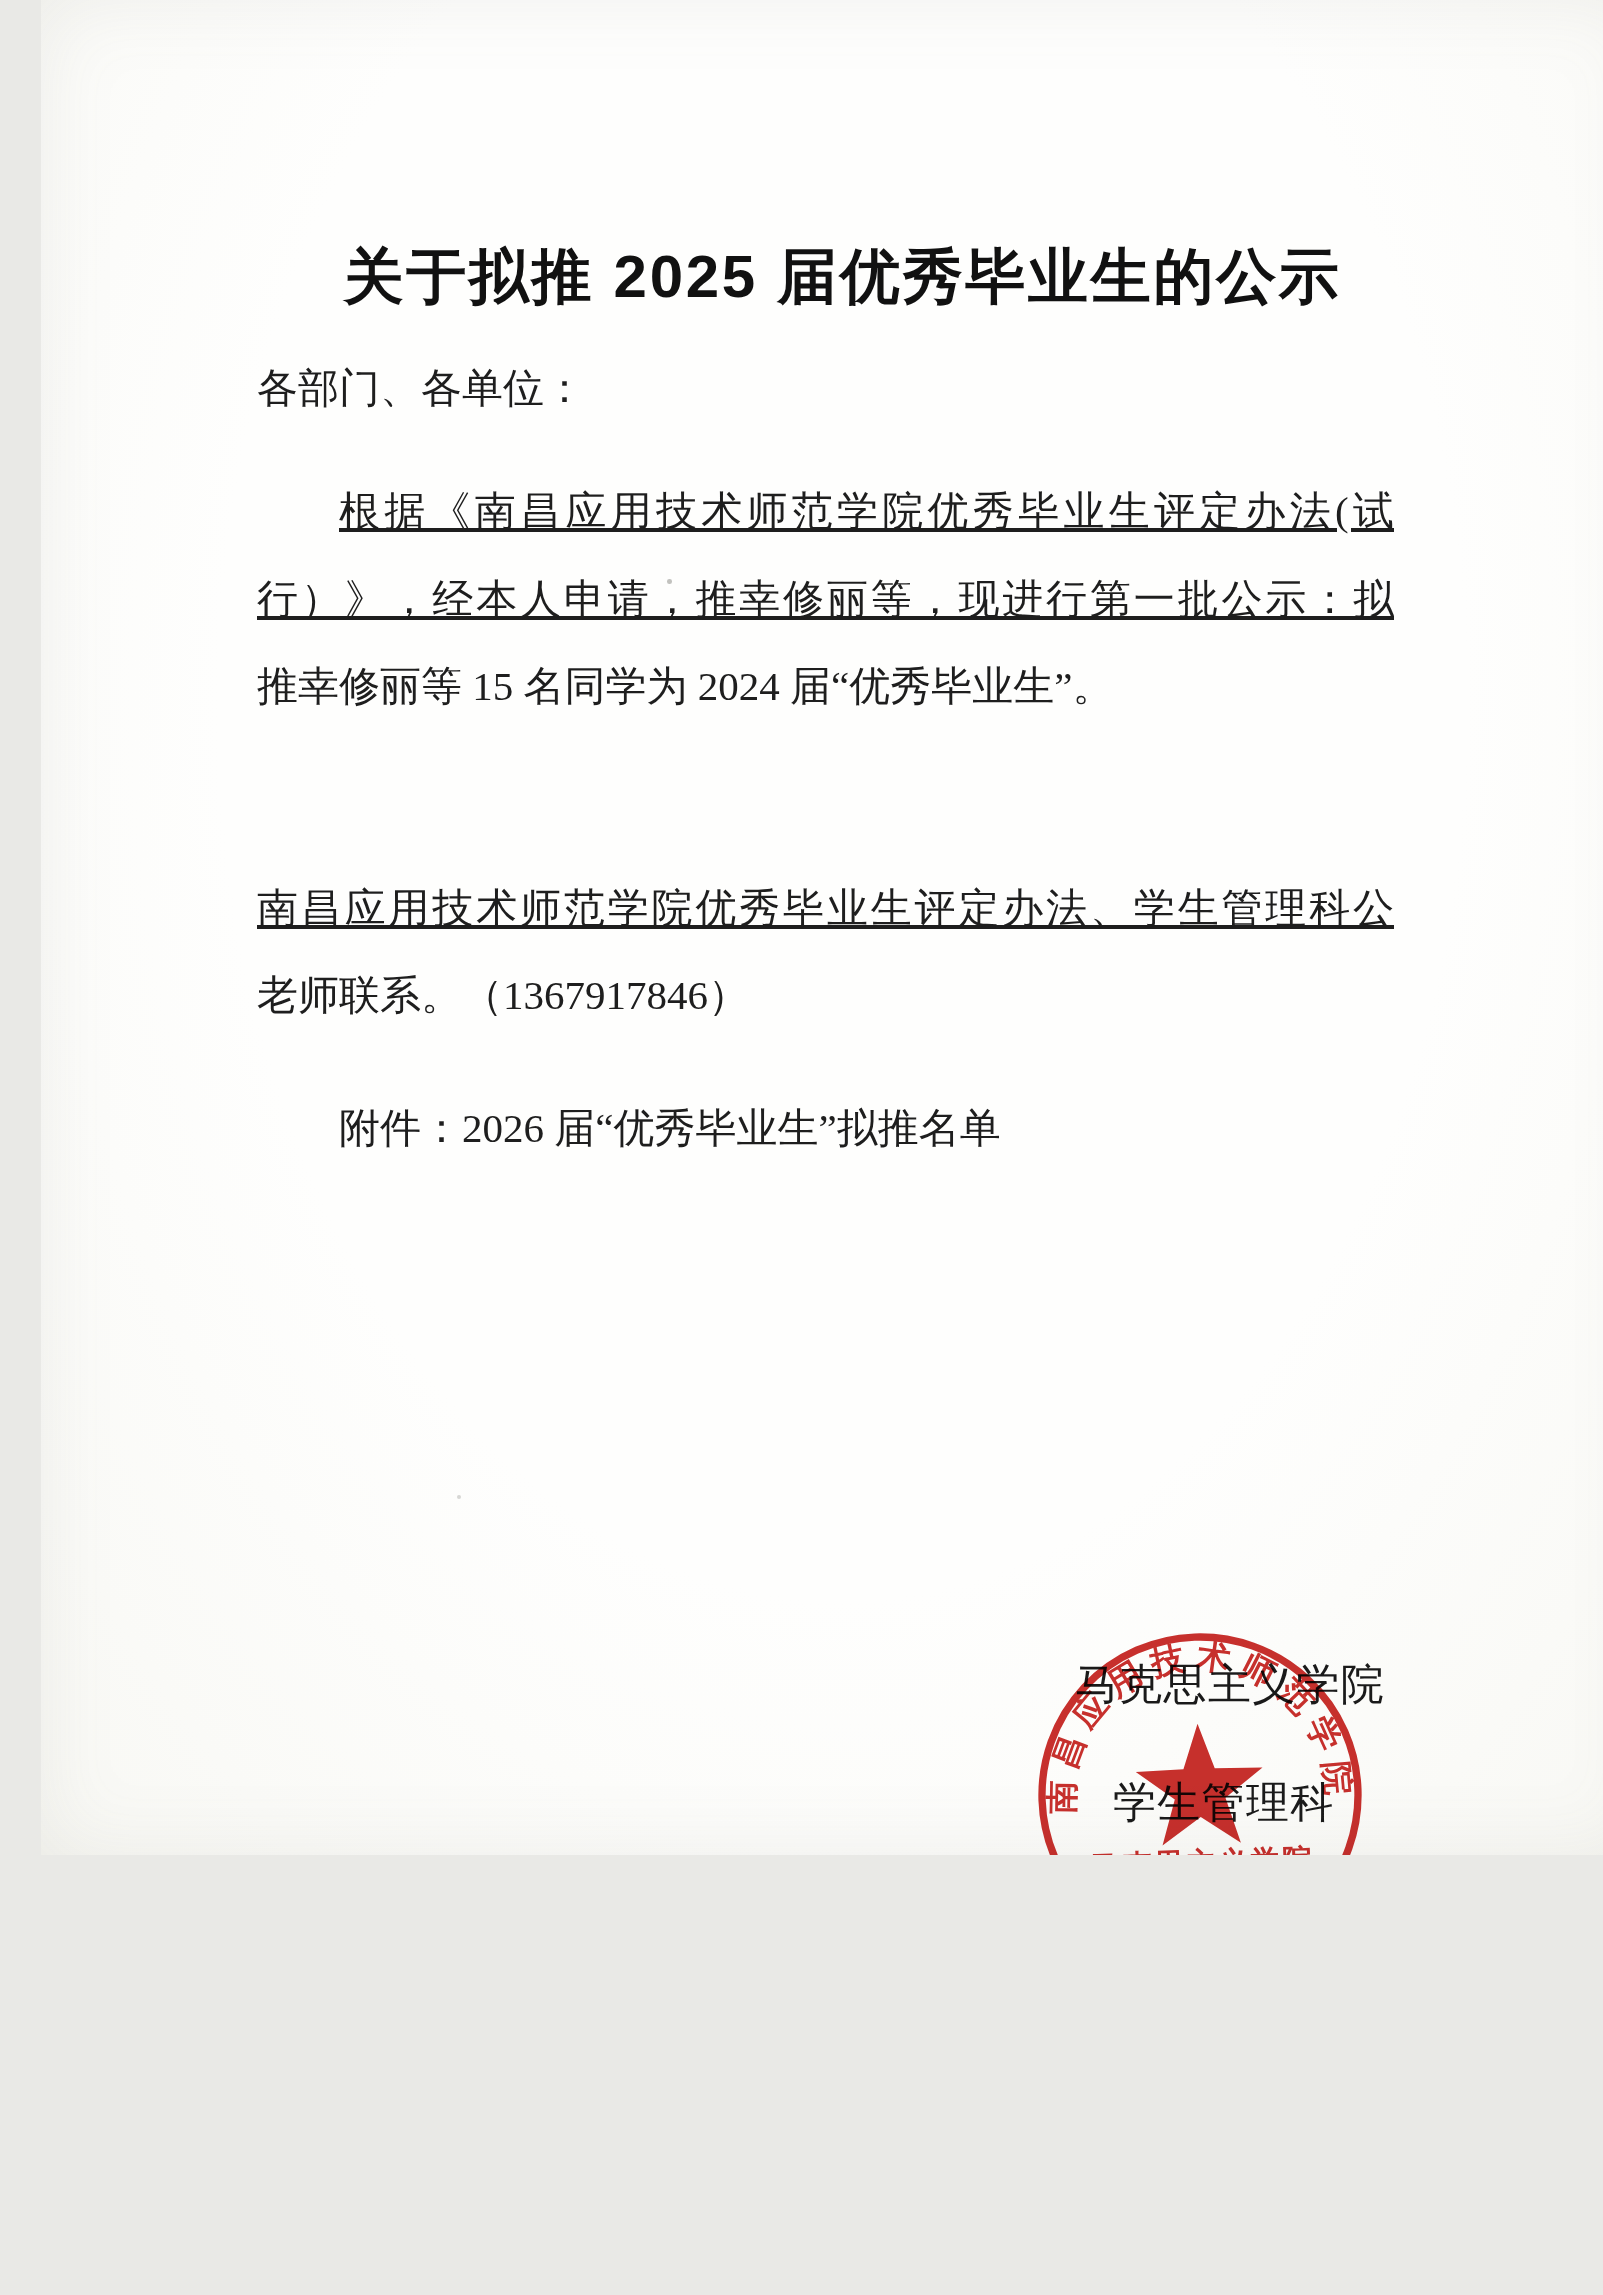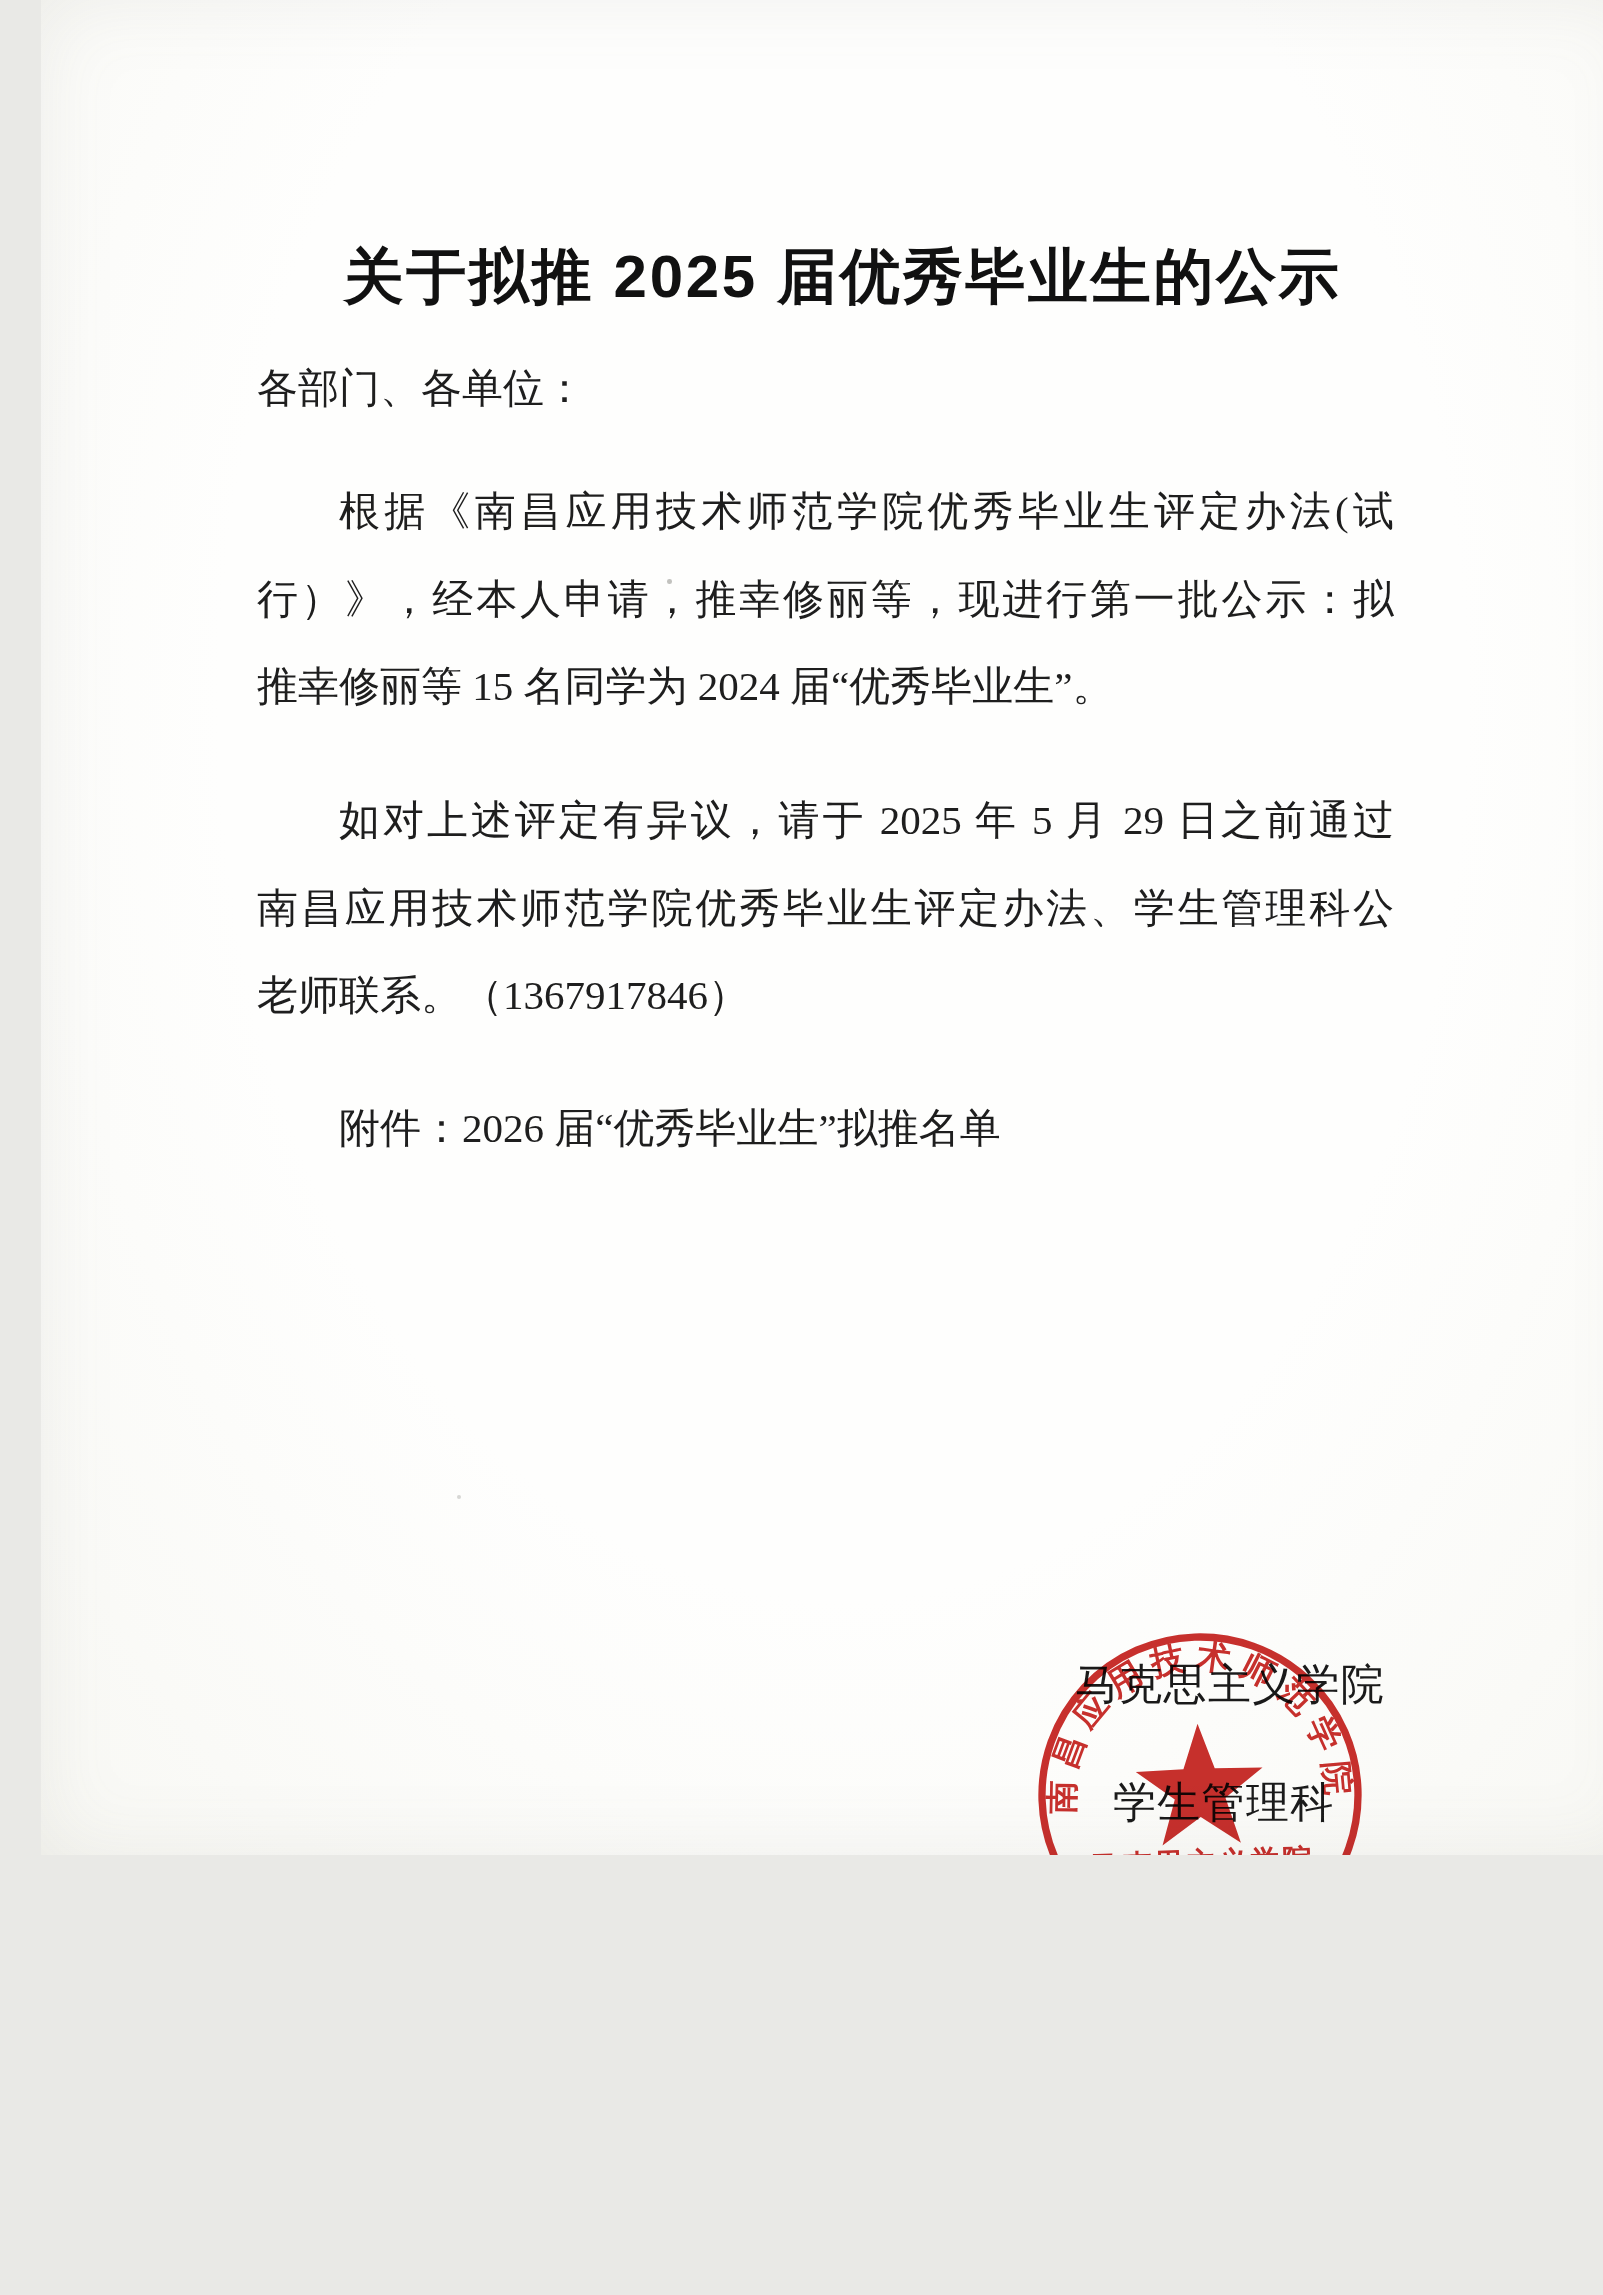--- a/index.html
+++ b/index.html
@@ -29,21 +29,21 @@
   }
   .bline{
     position:absolute;
     left:216px;width:1137px;
     font-size:41px;
     line-height:1.18;
     color:#1e1e1e;
     white-space:normal;
   }
   .indent{text-indent:82px;}
-  .just{text-align:justify;text-align-last:justify;}
+  .just{text-align:justify;text-align-last:justify;text-decoration:underline;}
   .l-salutation{top:364px;}
   .l-p1a{top:487px;}
   .l-p1b{top:575px;}
   .l-p1c{top:662px;}
   .l-p2a{top:796px;}
   .l-p2b{top:884px;}
   .l-p2c{top:971px;}
   .l-att{top:1104px;}
   .sig{
     position:absolute;
@@ -76,21 +76,20 @@
 <div class="page">
 
   <div class="doc-title">关于拟推 2025 届优秀毕业生的公示</div>
 
   <div class="bline l-salutation">各部门、各单位：</div>
 
   <div class="bline l-p1a indent just">根据《南昌应用技术师范学院优秀毕业生评定办法(试</div>
   <div class="bline l-p1b just">行）》，经本人申请，推幸修丽等，现进行第一批公示：拟</div>
   <div class="bline l-p1c">推幸修丽等 15 名同学为 2024 届“优秀毕业生”。</div>
 
-  <div class="bline l-p2a indent just">如对上述评定有异议，请于 2025 年 5 月 29 日之前通过</div>
   <div class="bline l-p2b just">南昌应用技术师范学院优秀毕业生评定办法、学生管理科公</div>
   <div class="bline l-p2c">老师联系。（1367917846）</div>
 
   <div class="bline l-att indent">附件：2026 届“优秀毕业生”拟推名单</div>
 
   <div class="sig sig-org1">马克思主义学院</div>
   <div class="sig sig-org2">学生管理科</div>
   <div class="sig sig-date">2025 年 6 月 16 日</div>
 
   <svg class="stamp" viewBox="0 0 510 510" xmlns="http://www.w3.org/2000/svg">

